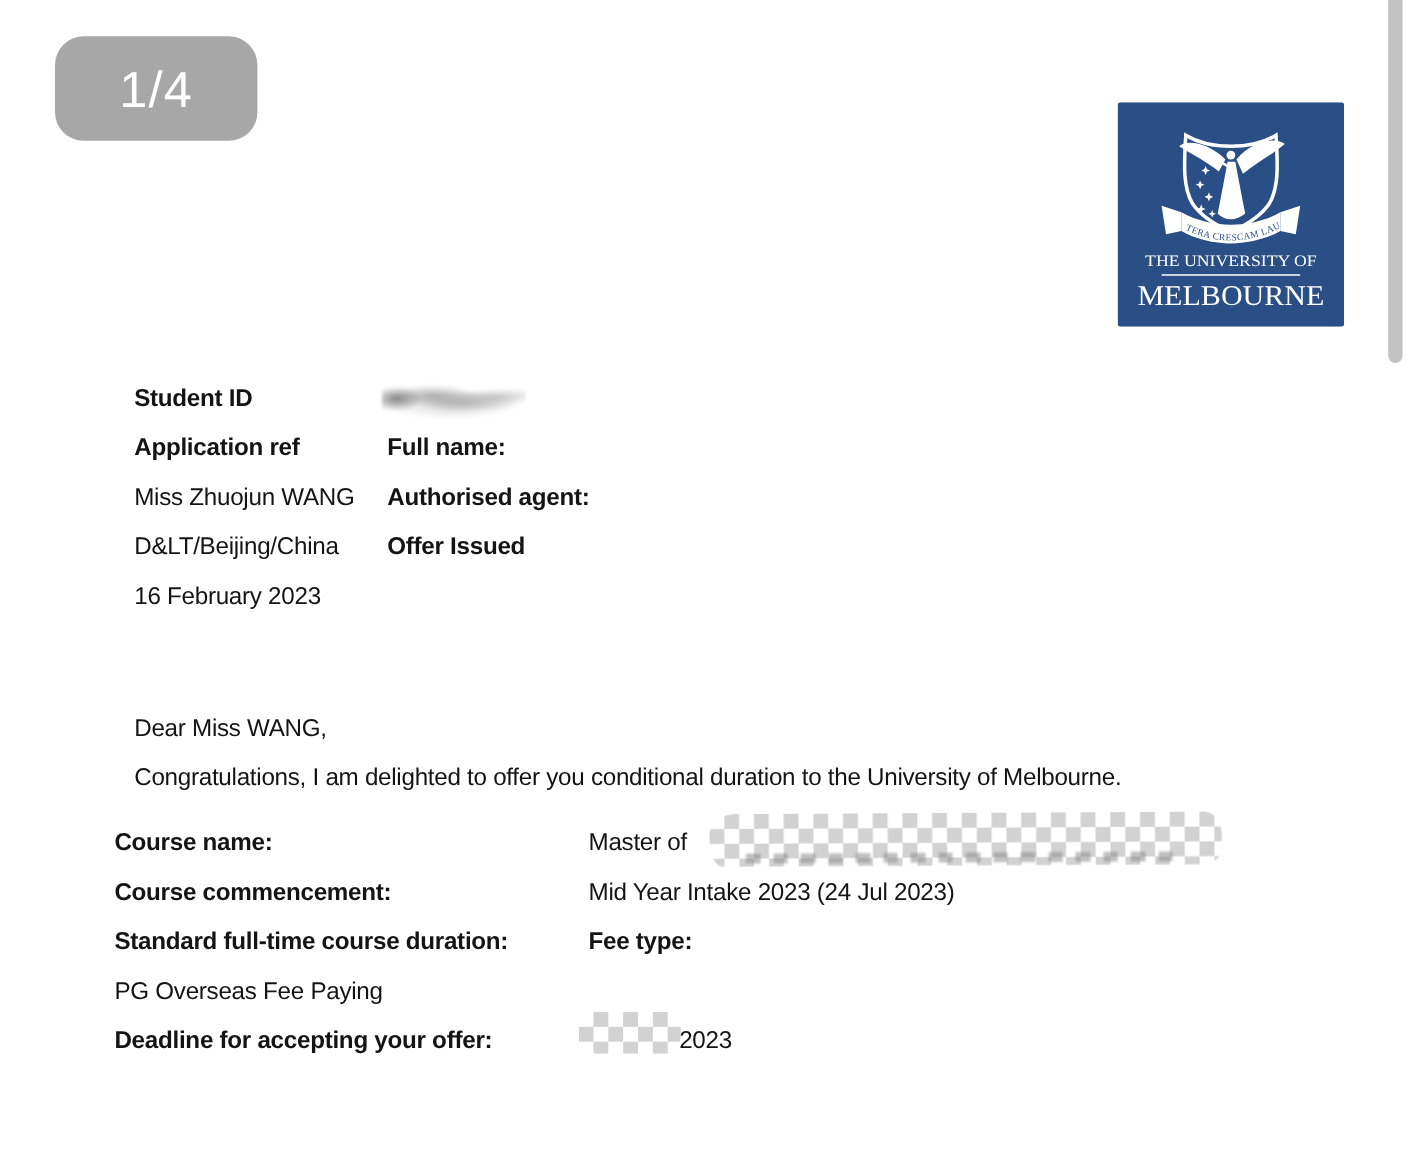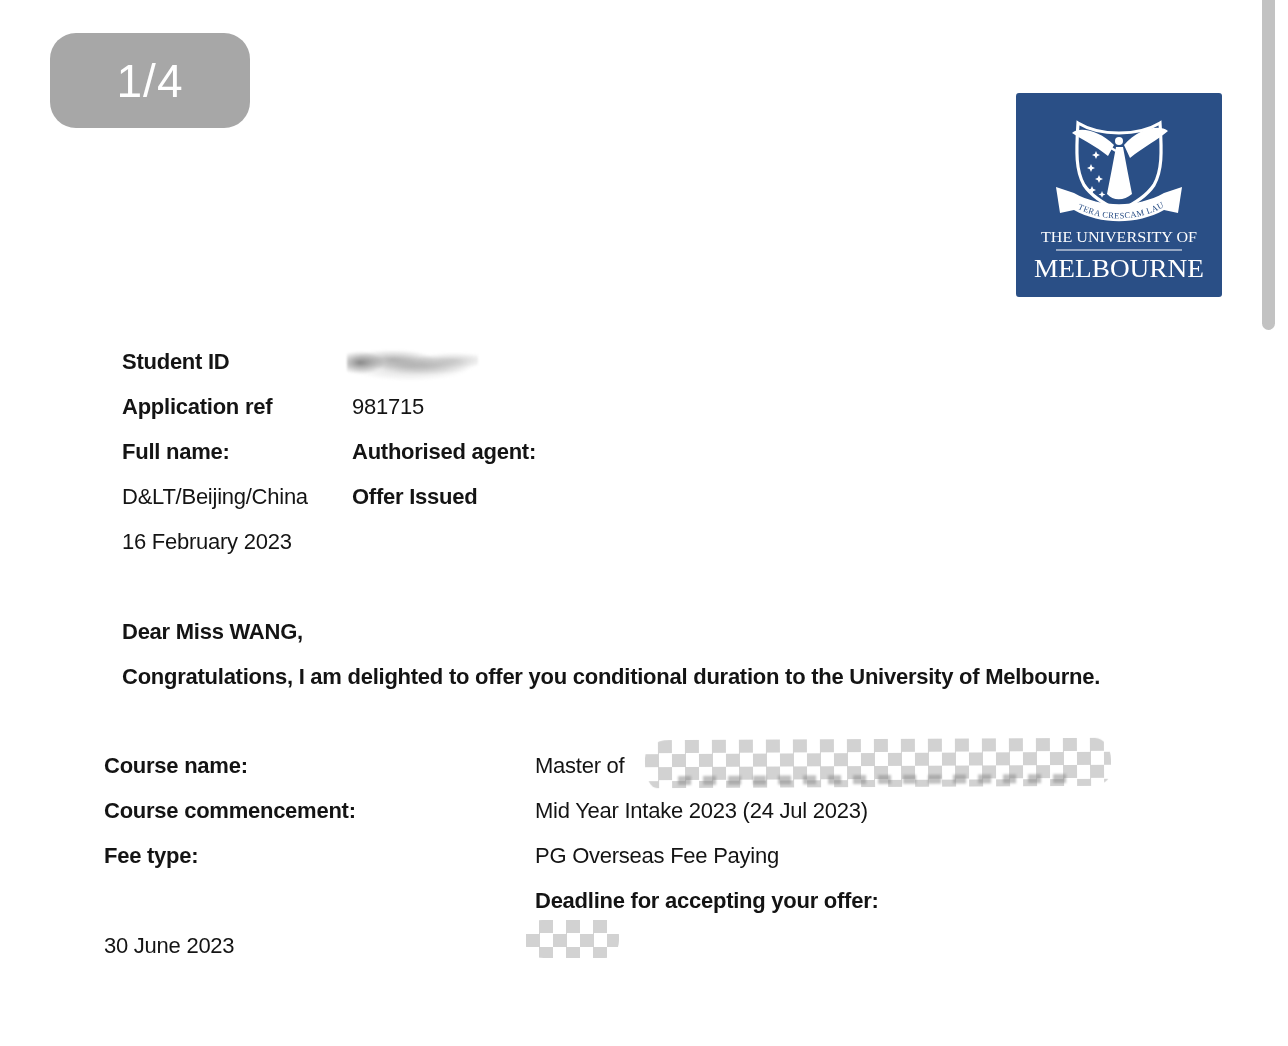--- a/index.html
+++ b/index.html
@@ -4,38 +4,38 @@
 <style>
   html,body{margin:0;padding:0;}
   body{
     width:1288px;height:1046px;position:relative;overflow:hidden;
     background:#ffffff;
     font-family:"Liberation Sans", sans-serif;
     color:#141414;
   }
   
   .page-badge{
-    position:absolute;left:50px;top:33px;width:200px;height:95px;
+    position:absolute;left:50px;top:33px;width:184px;height:95px;
     background:#a7a7a7;border-radius:26px;
     display:flex;align-items:center;justify-content:center;
     color:#ffffff;font-size:46px;font-weight:400;letter-spacing:1px;
   }
   .scrollbar-thumb{
     position:absolute;left:1262px;top:-14px;width:13px;height:344px;
     background:#c2c2c2;border-radius:7px;
   }
   
   .logo{position:absolute;left:1016px;top:93px;width:206px;height:204px;}
   
   .doc-text{font-size:22px;letter-spacing:-0.25px;line-height:45px;white-space:nowrap;}
   .info-grid{position:absolute;display:grid;}
   .student-grid{left:122px;top:339px;grid-template-columns:230px auto;}
   .course-grid{left:104px;top:743px;grid-template-columns:431px auto;}
   .info-label{font-weight:700;}
-  .greeting{position:absolute;left:122px;top:609px;font-weight:bold;}
+  .greeting{position:absolute;left:122px;top:639px;}
   .greeting p{margin:0;}
   
   .checker{
     position:absolute;
     background-image:conic-gradient(#d2d2d2 25%, #ffffff 25% 50%, #d2d2d2 50% 75%, #ffffff 75%);
     background-size:27px 27px;
     filter:blur(0.4px);
   }
   .checker-course{
     left:645px;top:739px;width:466px;height:48px;
@@ -106,40 +106,41 @@
     <text x="103" y="149" text-anchor="middle" font-family="Liberation Serif, serif" font-size="14.5" fill="#ffffff" textLength="156" lengthAdjust="spacingAndGlyphs">THE UNIVERSITY OF</text>
     <line x1="40" y1="157" x2="166" y2="157" stroke="#ffffff" stroke-width="1.2"></line>
     <text x="103" y="184" text-anchor="middle" font-family="Liberation Serif, serif" font-size="26" fill="#ffffff" textLength="170" lengthAdjust="spacingAndGlyphs">MELBOURNE</text>
   </svg>
 </div>
 
 <div class="info-grid student-grid doc-text">
   <div class="info-label">Student ID</div>
   <div class="info-value"></div>
   <div class="info-label">Application ref</div>
-  <div class="info-value">981715</div>
   <div class="info-label">Full name:</div>
+  <div class="info-value">Miss Zhuojun WANG</div>
   <div class="info-label">Authorised agent:</div>
   <div class="info-value">D&amp;LT/Beijing/China</div>
   <div class="info-label">Offer Issued</div>
   <div class="info-value">16 February 2023</div>
 </div>
 
 <div class="scribble"></div>
 
 <div class="greeting doc-text">
   <p>Dear Miss WANG,</p>
   <p>Congratulations, I am delighted to offer you conditional duration to the University of Melbourne.</p>
 </div>
 
 <div class="info-grid course-grid doc-text">
   <div class="info-label">Course name:</div>
   <div class="info-value">Master of</div>
   <div class="info-label">Course commencement:</div>
   <div class="info-value">Mid Year Intake 2023 (24 Jul 2023)</div>
+  <div class="info-label">Standard full-time course duration:</div>
   <div class="info-label">Fee type:</div>
   <div class="info-value">PG Overseas Fee Paying</div>
   <div class="info-value"></div>
   <div class="info-label">Deadline for accepting your offer:</div>
   <div class="info-value">30 June 2023</div>
 </div>
 
 <div class="checker checker-course">
   <div class="peek"></div>
 </div>

